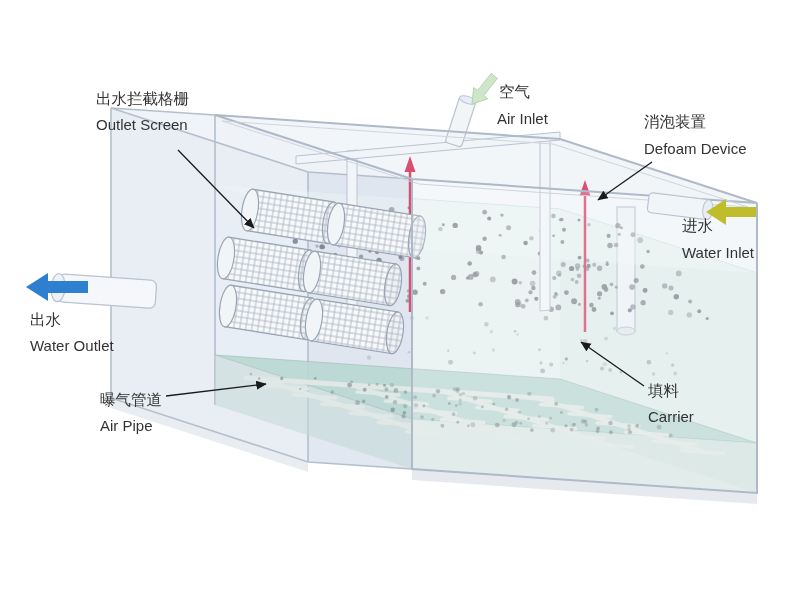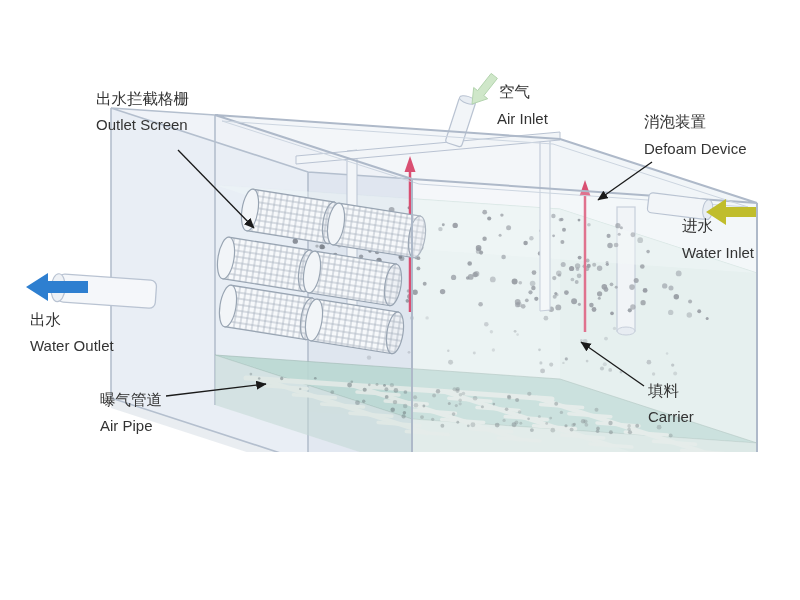--- a/index.html
+++ b/index.html
@@ -1,16 +1,16 @@
 <!DOCTYPE html>
 <html><head>
 <meta charset="utf-8">
 <style>
   html,body{margin:0;padding:0;background:#ffffff;}
-  #stage{position:relative;width:800px;height:452px;background:#ffffff;overflow:hidden;}
+  #stage{position:relative;width:800px;height:600px;background:#ffffff;overflow:hidden;}
   svg{display:block;}
   text{font-family:"Liberation Sans","DejaVu Sans",sans-serif;fill:#333333;}
   .zh{font-size:15.5px;}
   .en{font-size:15px;}
 </style>
 </head>
 <body>
 
 <div id="stage">
 <svg width="800" height="600" viewBox="0 0 800 600">

